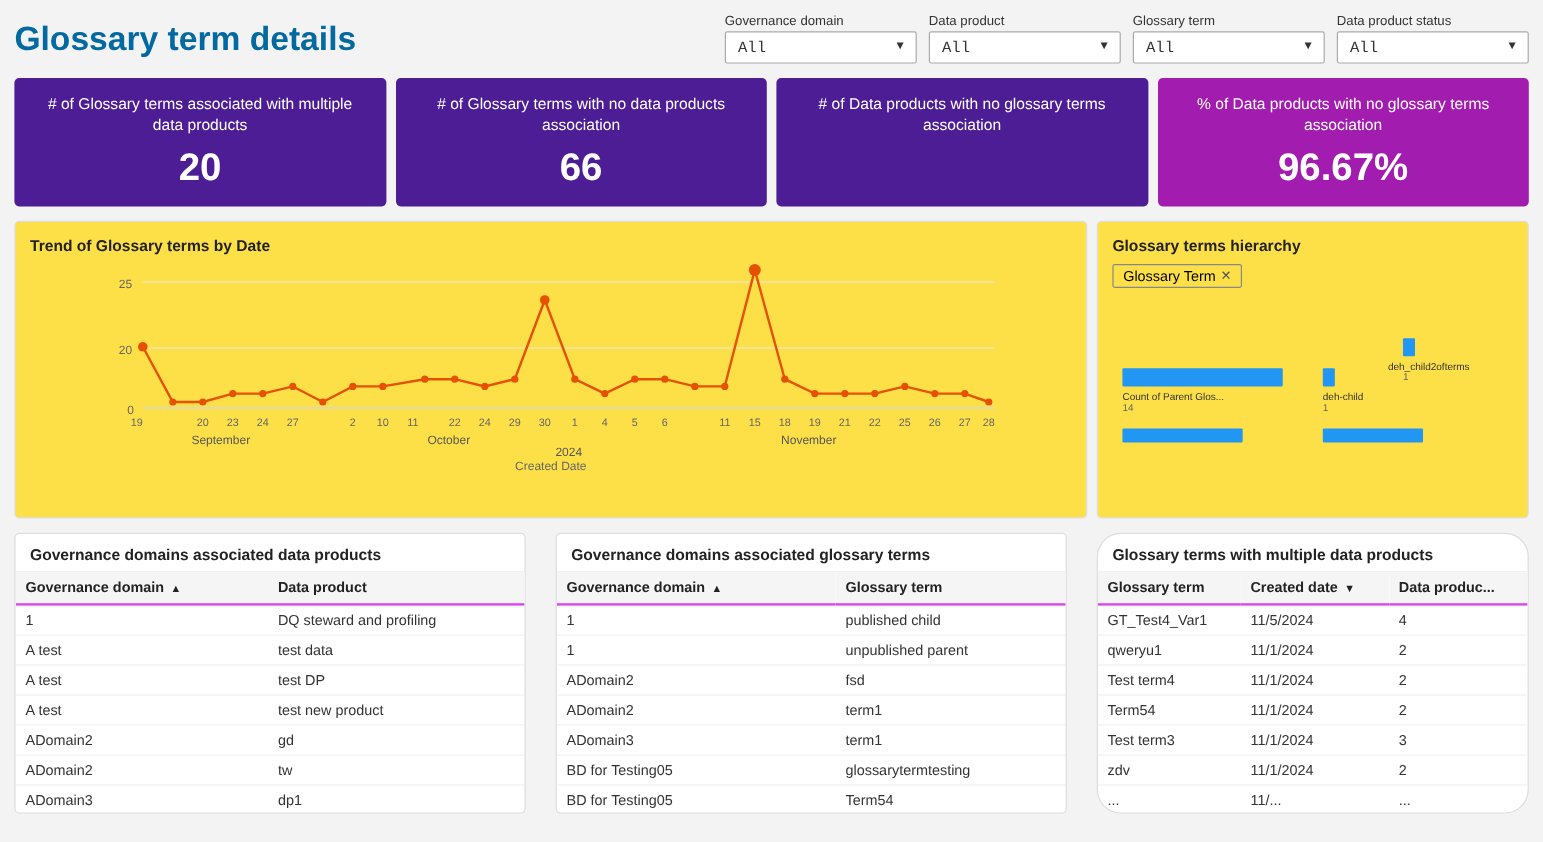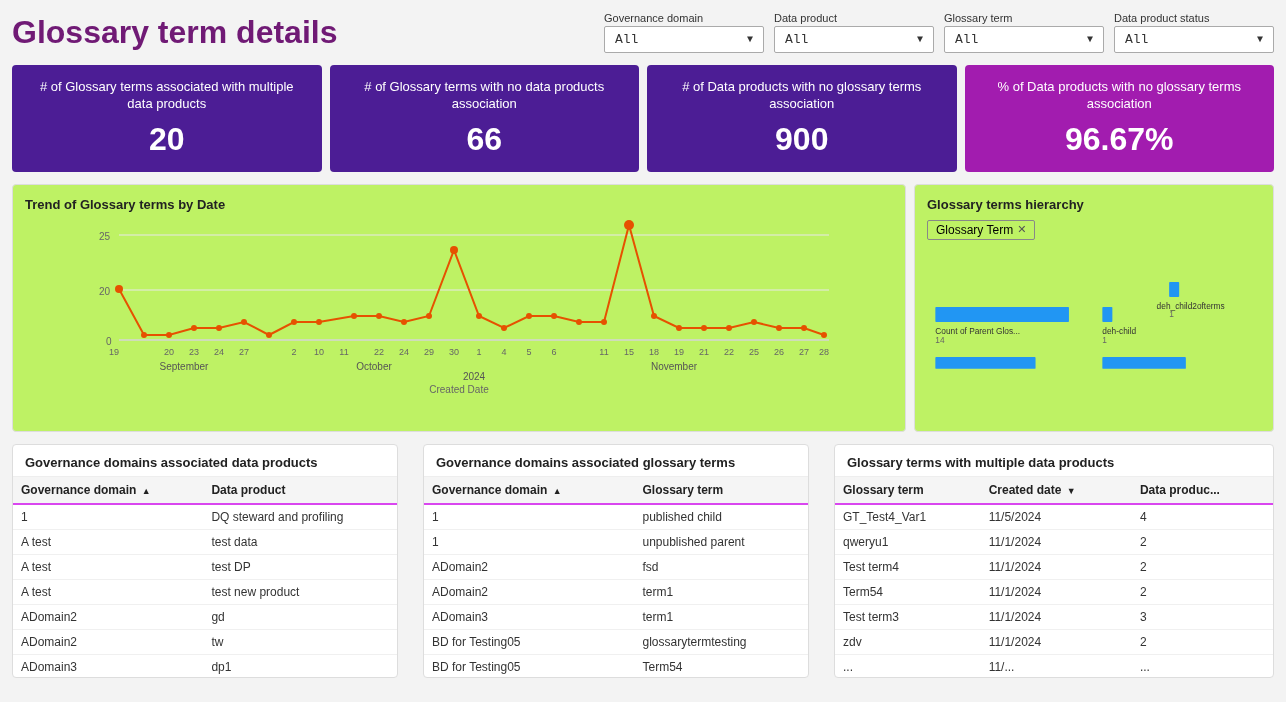--- a/index.html
+++ b/index.html
@@ -2,21 +2,21 @@
 <html><head>
   <meta charset="utf-8">
   <style>
     * { box-sizing: border-box; margin: 0; padding: 0; }
     body { font-family: 'Segoe UI', Arial, sans-serif; background: #f3f3f3; font-size: 13px; }
 
     .page { width: 1286px; min-height: 702px; background: #f3f3f3; padding: 12px; }
 
     
     .header { display: flex; align-items: center; justify-content: space-between; margin-bottom: 12px; }
-    .page-title { font-size: 32px; font-weight: 700; color: #701a75; }
+    .page-title { font-size: 28px; font-weight: 700; color: #0369a1; }
     .filters { display: flex; gap: 10px; }
     .filter-group { display: flex; flex-direction: column; }
     .filter-label { font-size: 11px; color: #333; margin-bottom: 2px; }
     .filter-select {
       display: flex; align-items: center; justify-content: space-between;
       border: 1px solid #aaa; background: white; padding: 5px 10px;
       min-width: 160px; cursor: pointer; font-size: 13px; border-radius: 2px;
     }
     .filter-select span { color: #333; font-family: Liberation Mono, monospace; }
     .chevron { color: #555; font-size: 10px; margin-left: 10px; }
@@ -27,39 +27,39 @@
       flex: 1; background: #4c1d95; color: white;
       padding: 14px 16px; border-radius: 4px; text-align: center;
     }
     .kpi-card.dark { background: #a21caf; }
     .kpi-label { font-size: 13px; font-weight: 500; line-height: 1.3; margin-bottom: 8px; }
     .kpi-value { font-size: 32px; font-weight: 700; }
 
     
     .charts-row { display: flex; gap: 8px; margin-bottom: 12px; }
     .chart-panel {
-      background: #bef264; border: 1px solid #ddd; border-radius: 4px; padding: 12px;
+      background: #fde047; border: 1px solid #ddd; border-radius: 4px; padding: 12px;
     }
     .chart-panel.left { flex: 1; }
     .chart-panel.right { width: 360px; }
     .chart-title { font-size: 13px; font-weight: 600; margin-bottom: 8px; color: #222; }
 
     
     .line-chart-container { position: relative; height: 160px; }
     .chart-x-label { text-align: center; font-size: 10px; color: #666; margin-top: 4px; }
 
     
     .tables-row { display: flex; gap: 25px; }
     .table-panel {
       background: white; border: 1px solid #ddd; border-radius: 4px; padding: 0;
       overflow: hidden;
     }
     .table-panel.small { flex: 1; }
     .table-panel.medium { flex: 1; }
-    .table-panel.large { width: 440px; }
+    .table-panel.large { width: 360px; border-radius: 20px; }
     .table-panel-title { font-size: 13px; font-weight: 600; padding: 10px 12px 6px; color: #222; border-bottom: 1px solid #eee; }
     .data-table { width: 100%; border-collapse: collapse; }
     .data-table th {
       background: #f5f5f5; padding: 6px 8px; text-align: left;
       font-size: 12px; font-weight: 600; color: #222;
       border-bottom: 2px solid #d946ef; position: sticky; top: 0;
     }
     .data-table th .sort-icon { display: inline-block; font-size: 9px; margin-left: 2px; }
     .data-table td { padding: 5px 8px; font-size: 12px; color: #333; border-bottom: 1px solid #f0f0f0; }
     .table-scroll { max-height: 200px; overflow-y: auto; }
@@ -121,21 +121,20 @@
   <div class="kpi-card">
     <div class="kpi-label"># of Glossary terms associated with multiple data products</div>
     <div class="kpi-value">20</div>
   </div>
       <div class="kpi-card">
     <div class="kpi-label"># of Glossary terms with no data products association</div>
     <div class="kpi-value">66</div>
   </div>
       <div class="kpi-card">
     <div class="kpi-label"># of Data products with no glossary terms association</div>
-    <div class="kpi-value">900</div>
   </div>
       <div class="kpi-card dark">
     <div class="kpi-label">% of Data products with no glossary terms association</div>
     <div class="kpi-value">96.67%</div>
   </div>
     </div>
 
   <div class="charts-row">
 
     <div class="chart-panel left">

